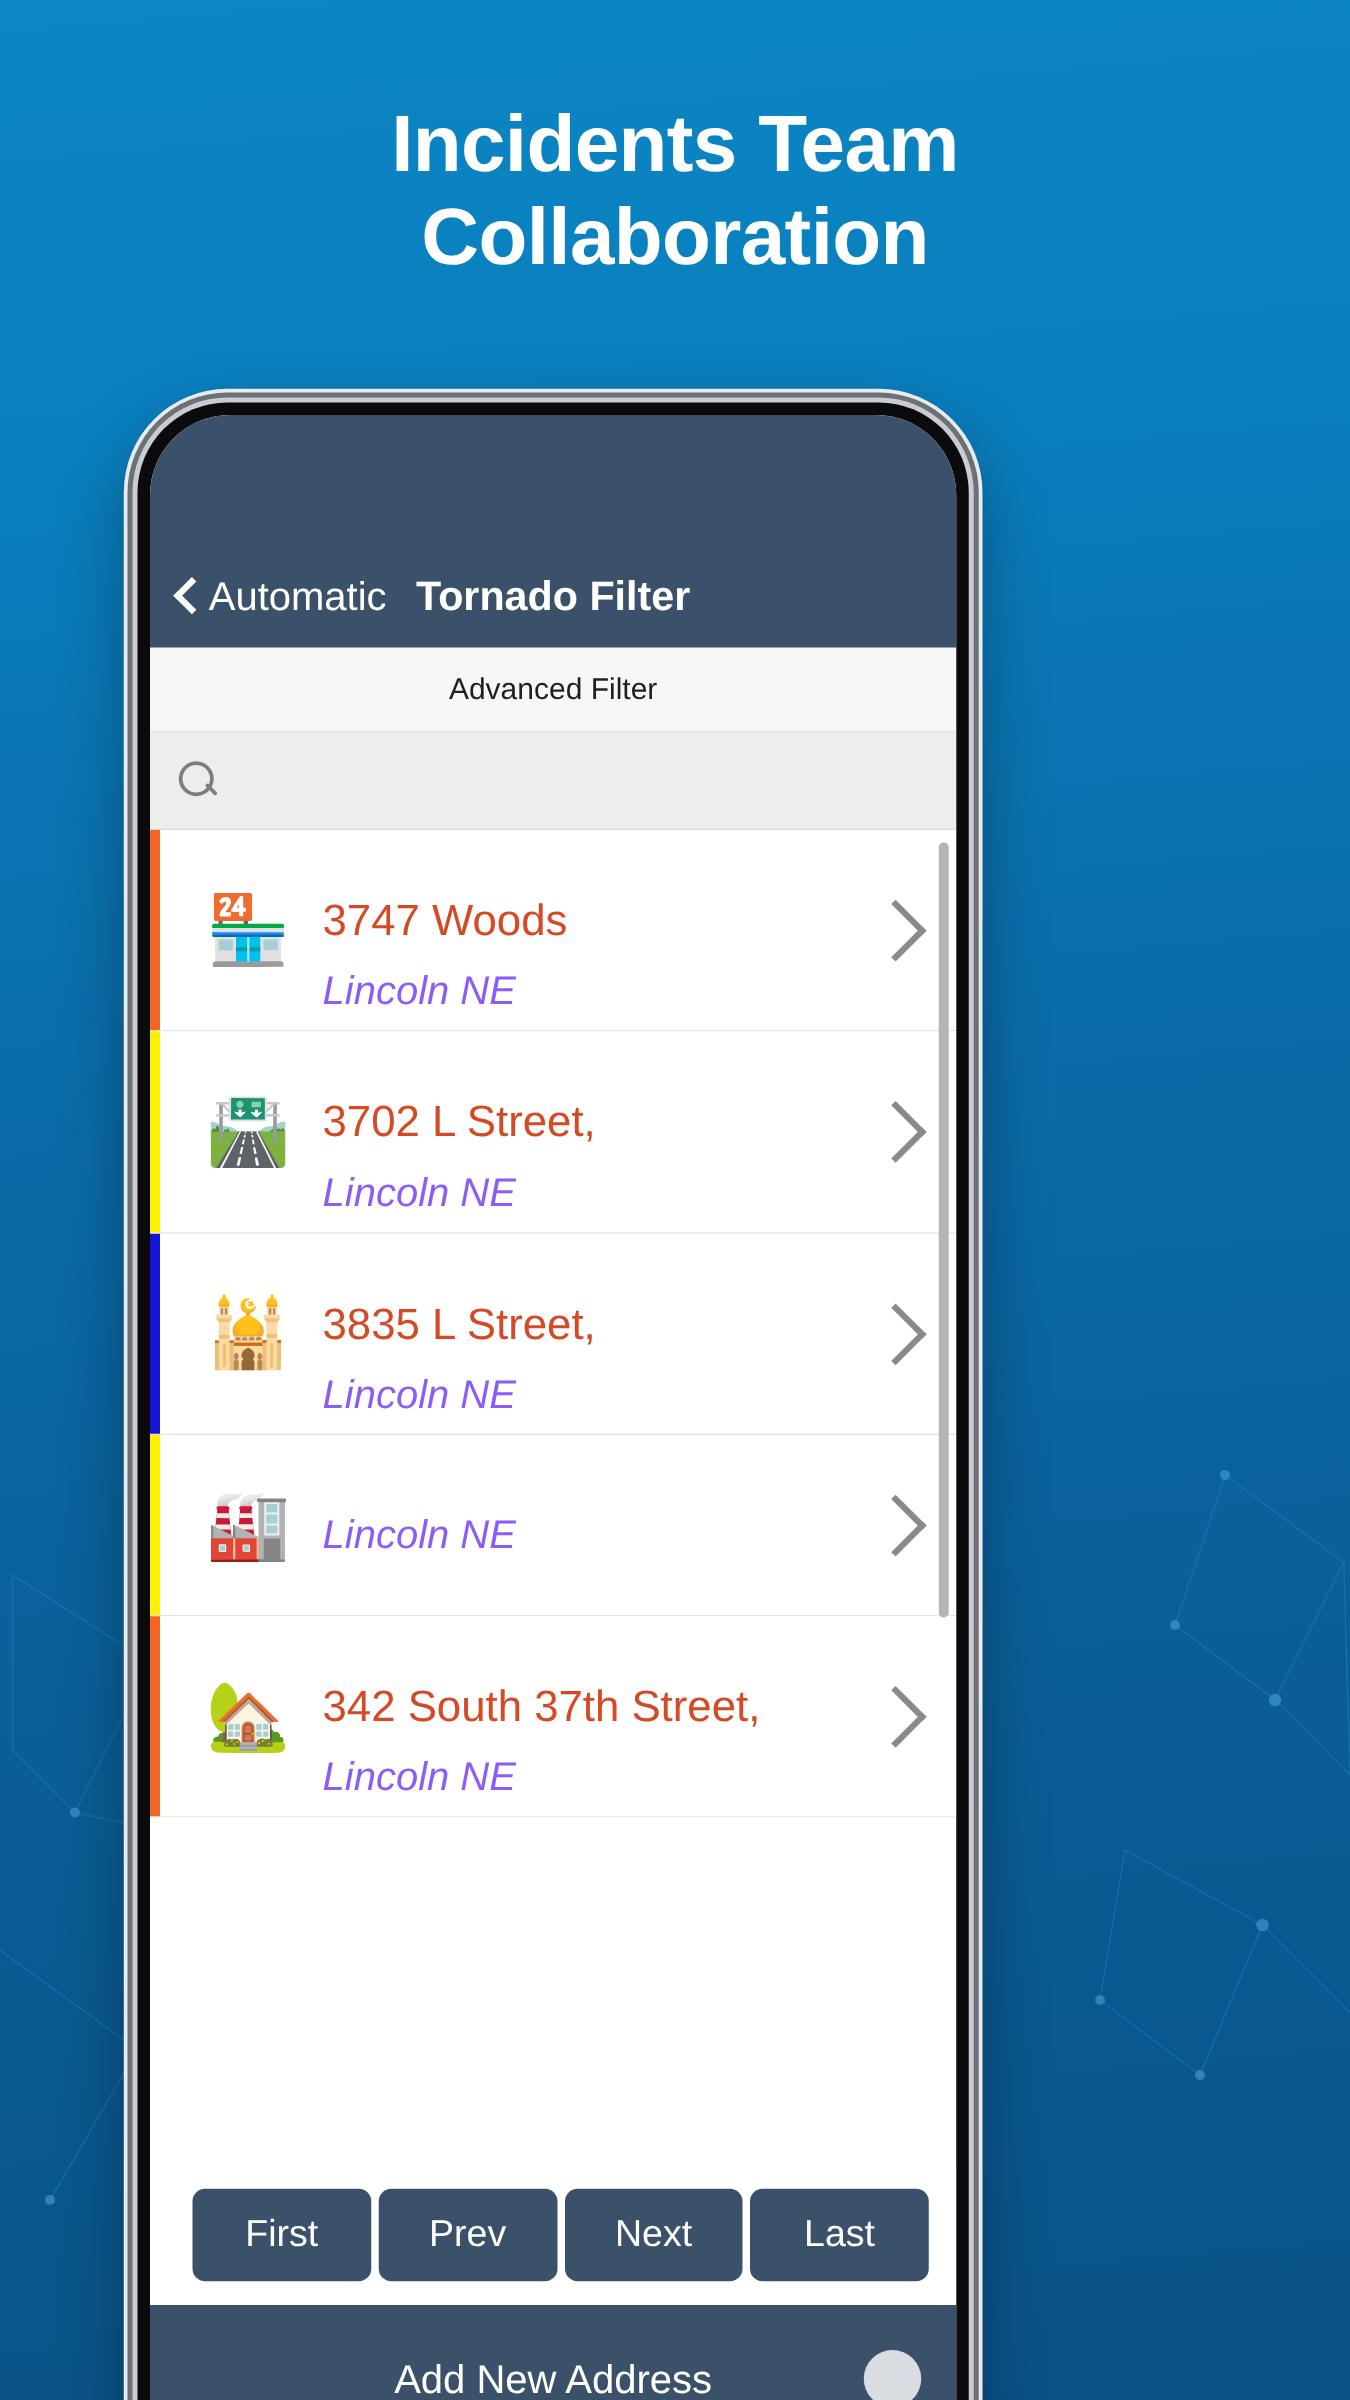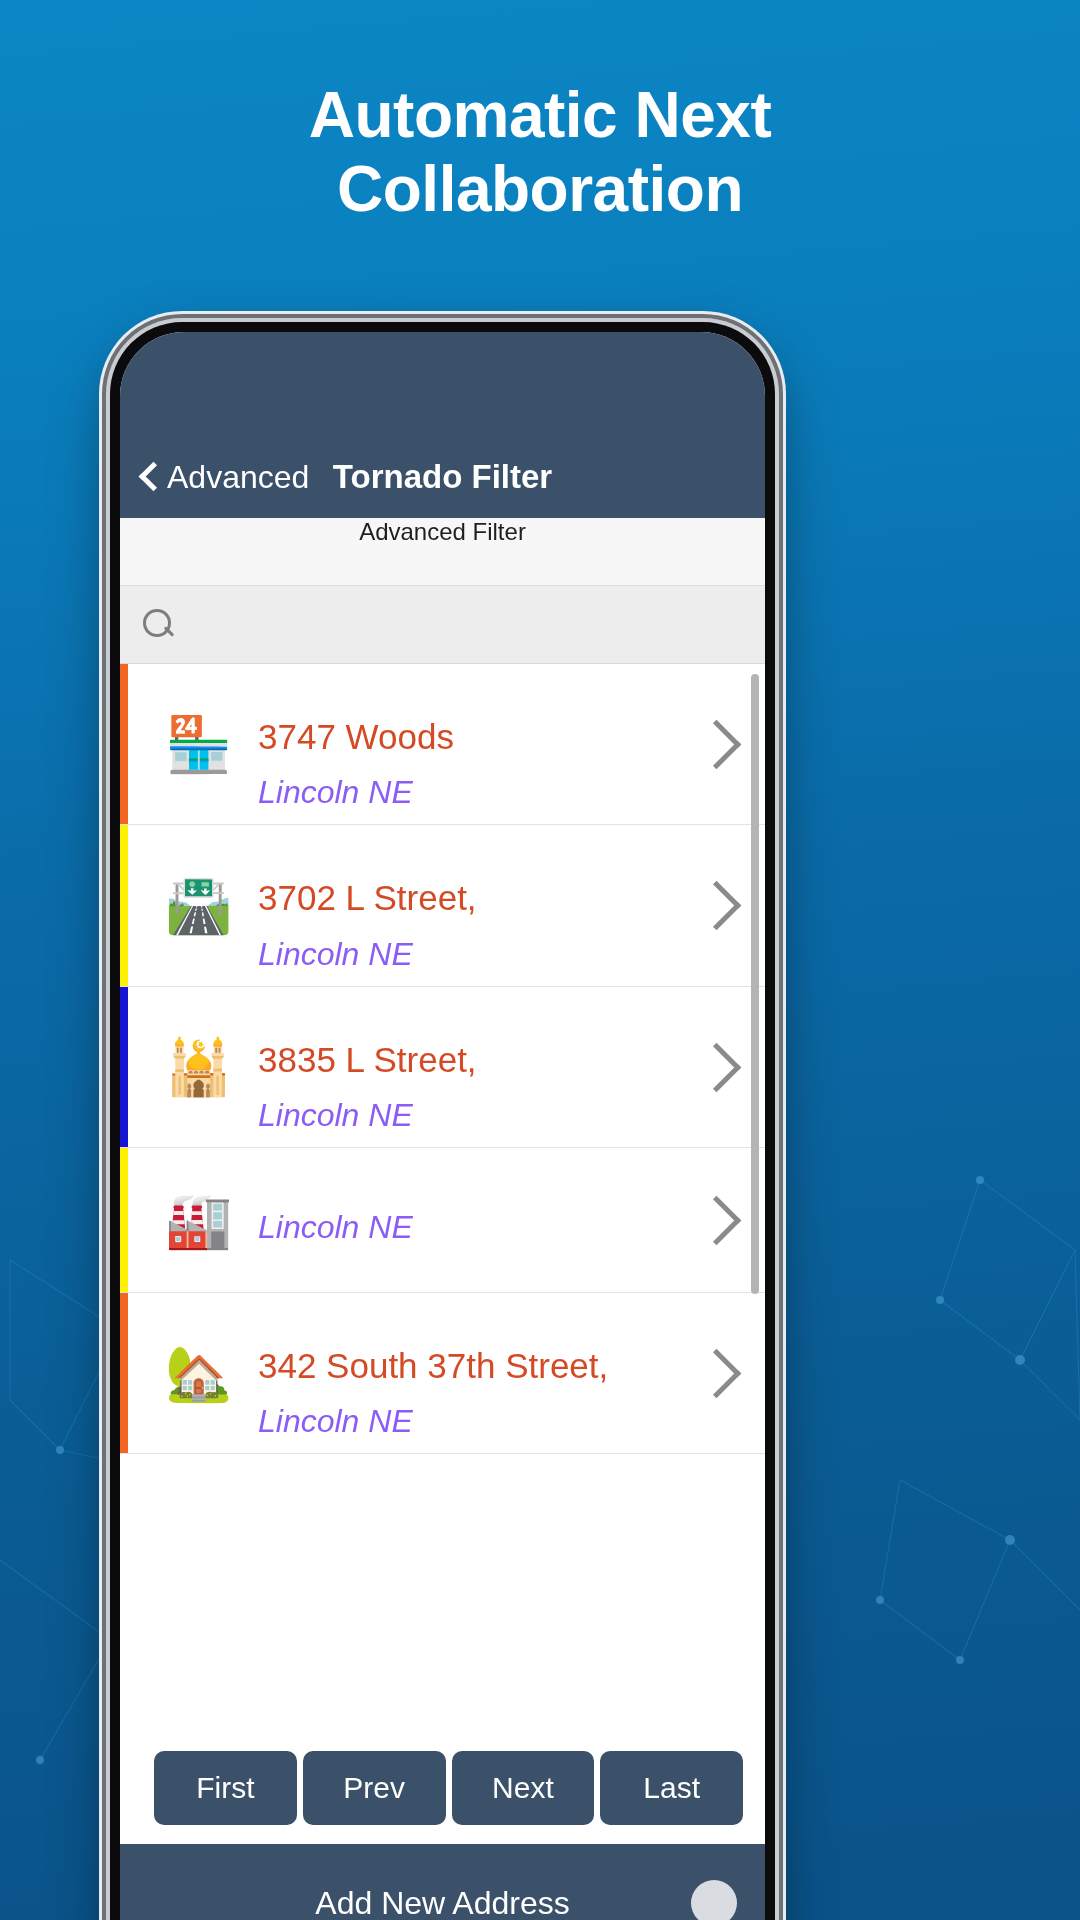--- a/index.html
+++ b/index.html
@@ -79,21 +79,21 @@
     text-align: center;
     color: #ffffff; font-size: 33px; font-weight: bold;
     pointer-events: none;
   }
 
   
   .adv-filter {
     height: 68px;
     background: #f7f7f7;
     border-bottom: 1px solid #dcdcdc;
-    display: flex; justify-content: center;
+    display: flex; align-items: center; justify-content: center;
     color: #1f1f1f; font-size: 24px;
     cursor: pointer;
   }
 
   
   .search-wrap {
     background: #ededed;
     height: 78px;
     display: flex; align-items: center;
     padding: 0 22px;
@@ -224,33 +224,33 @@
     <circle cx="980" cy="1180" r="4"></circle>
       <circle cx="1020" cy="1360" r="5"></circle>
     <circle cx="940" cy="1300" r="4"></circle>
       <circle cx="1010" cy="1540" r="5"></circle>
     <circle cx="960" cy="1660" r="4"></circle>
       <circle cx="880" cy="1600" r="4"></circle>
   </g>
 </svg>
 
 <div class="headline">
-  <div>Automatic Next</div>
+  <div>Incidents Team</div>
   <div>Collaboration</div>
 </div>
 
 <div class="phone">
   <div class="phone-inner">
 
     <div class="status-area"></div>
 
     <div class="navbar">
       <div class="back-btn">
         <span class="chev-left"></span>
-        <span class="back-label">Advanced</span>
+        <span class="back-label">Automatic</span>
       </div>
       <div class="nav-title">Tornado Filter</div>
     </div>
 
     <div class="adv-filter">
       <span>Advanced Filter</span>
     </div>
 
     <div class="search-wrap">
       <span class="search-icon"></span>

